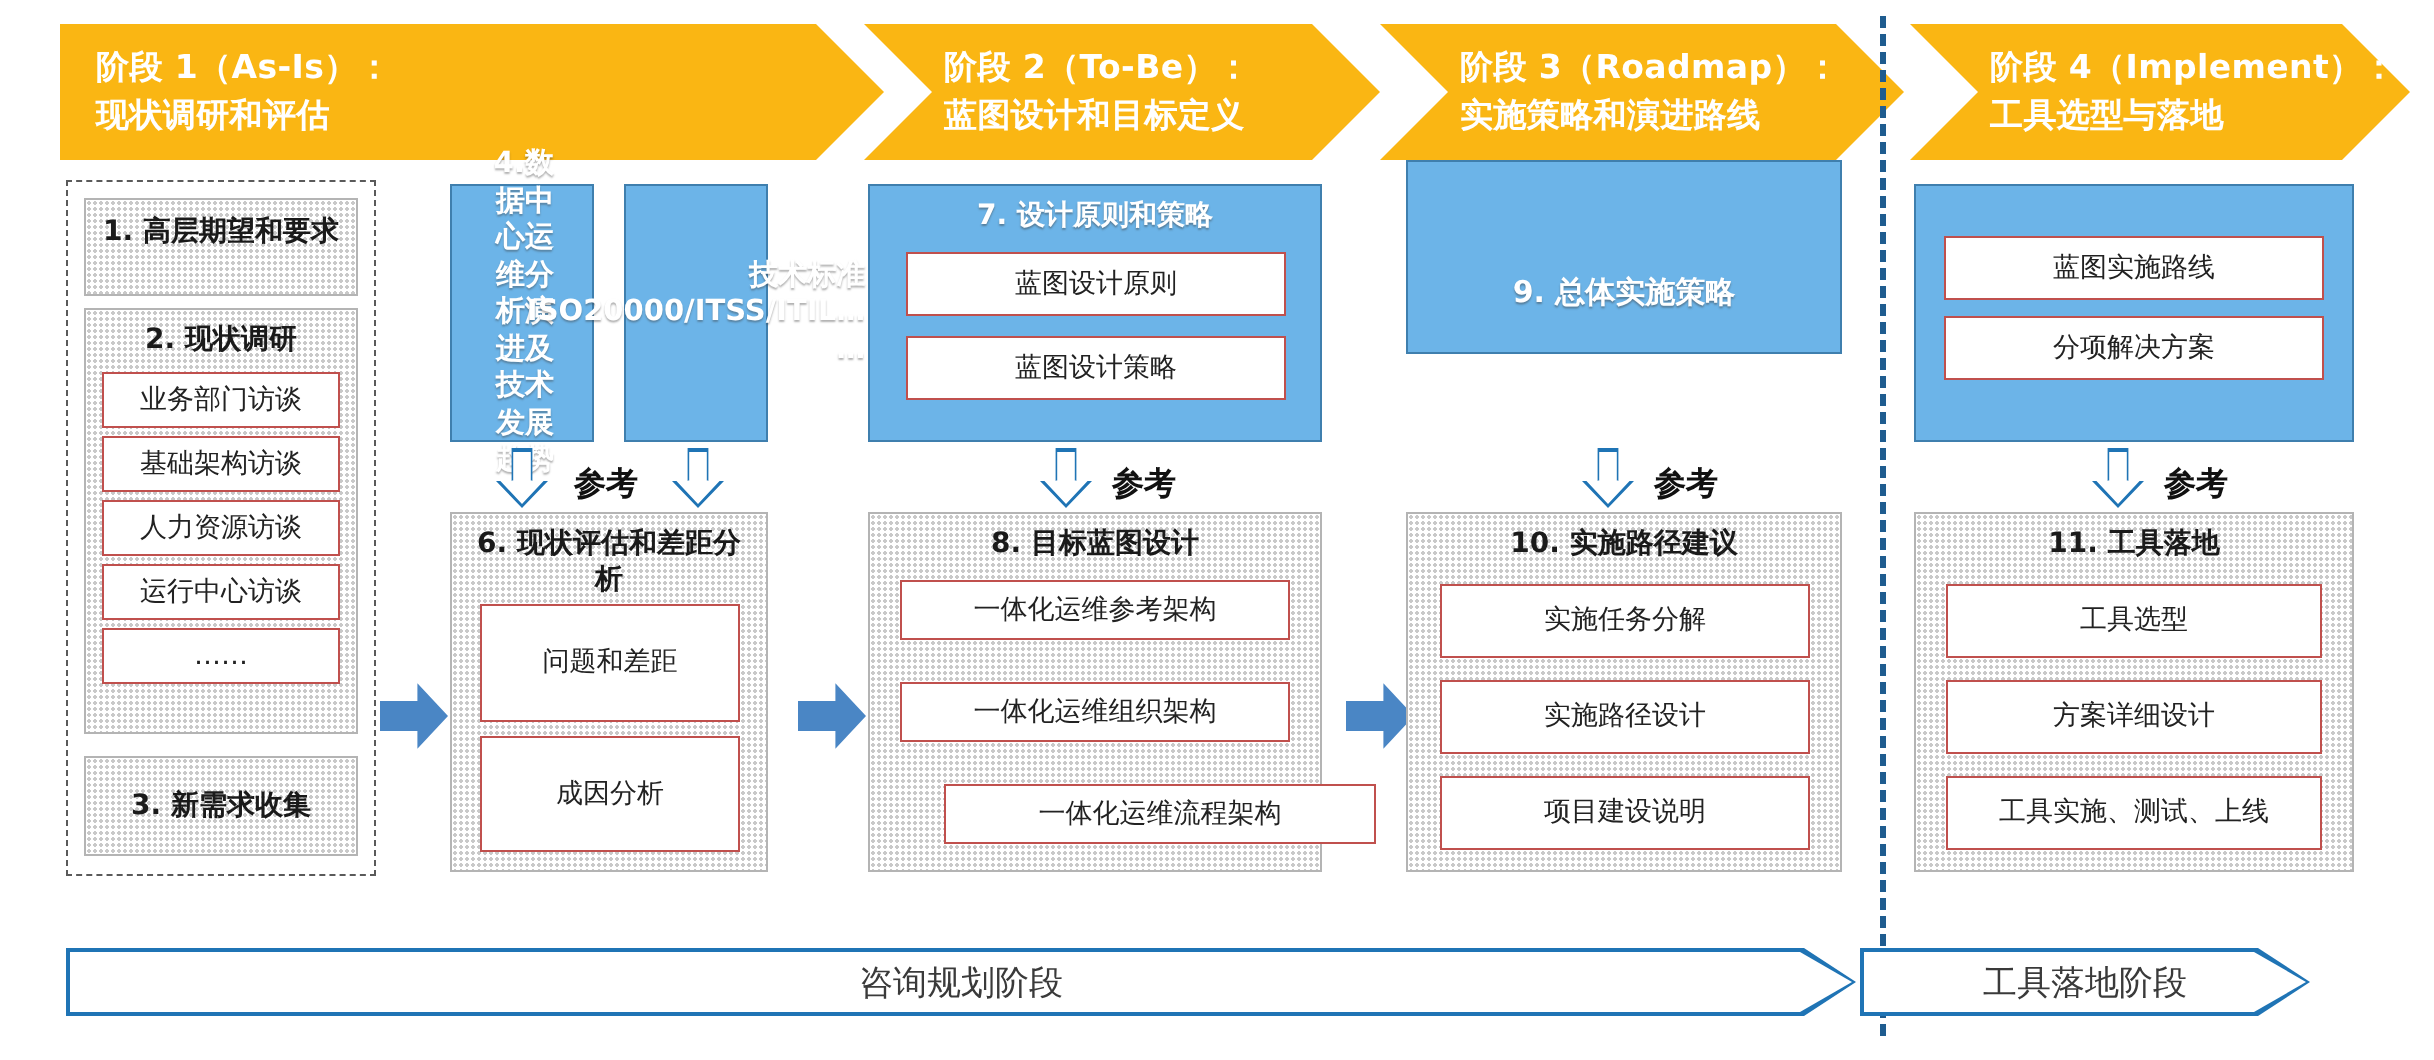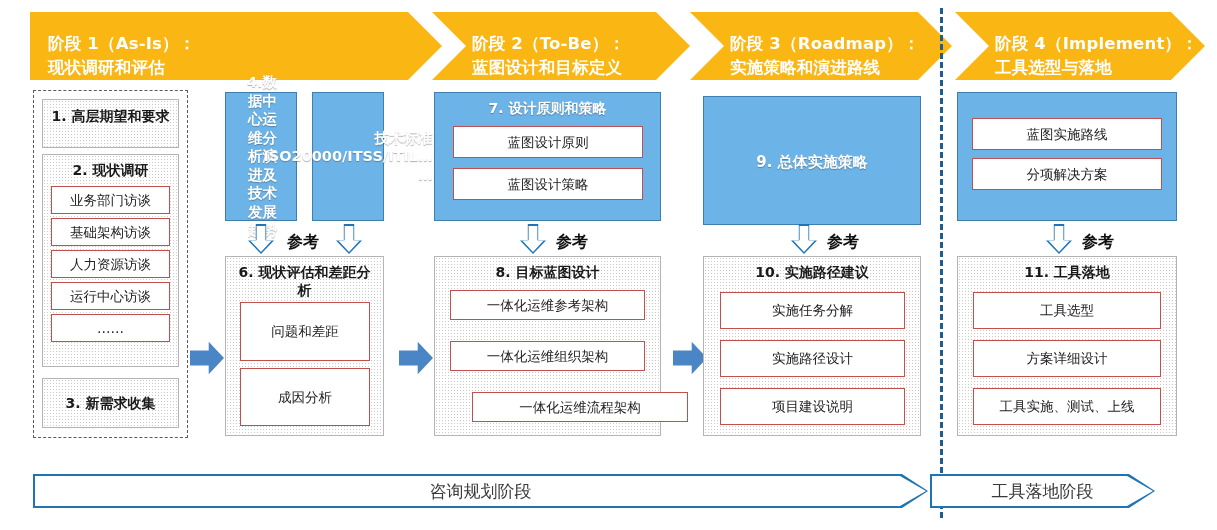--- a/index.html
+++ b/index.html
@@ -3,21 +3,21 @@
 <meta charset="utf-8">
 <style>
   html,body{margin:0;padding:0;background:#ffffff;}
   body{width:1217px;height:530px;position:relative;overflow:hidden;
        font-family:"DejaVu Sans","Liberation Sans",sans-serif;color:#000;}
 
   .canvas{position:absolute;left:0;top:0;width:1217px;height:530px;}
 
   
   .phase{position:absolute;height:68px;background:#FAB613;
-         display:flex;flex-direction:column;justify-content:flex-end;
+         display:flex;flex-direction:column;justify-content:center;
          box-sizing:border-box;color:#ffffff;font-weight:bold;font-size:16.5px;
          line-height:1.45;letter-spacing:.2px;
          filter:drop-shadow(1.5px 2px 1.2px rgba(120,120,120,.55));}
   .phase .ln{display:block;white-space:nowrap;}
   .phase.first{clip-path:polygon(0 0, calc(100% - 34px) 0, 100% 50%, calc(100% - 34px) 100%, 0 100%);
                padding-left:18px;}
   .phase.mid{clip-path:polygon(0 0, calc(100% - 34px) 0, 100% 50%, calc(100% - 34px) 100%, 0 100%, 34px 50%);
              padding-left:40px;}
 
   
@@ -148,21 +148,21 @@
 
   <div class="dotbox" style="left:434px;top:256px;width:227px;height:180px;">
     <div class="boxtitle" style="top:7px;">8. 目标蓝图设计</div>
   </div>
   <div class="item" style="left:450px;top:290px;width:195px;height:30px;">一体化运维参考架构</div>
   <div class="item" style="left:450px;top:341px;width:195px;height:30px;">一体化运维组织架构</div>
   <div class="item" style="left:460px;top:392px;width:216px;height:30px;margin-left:12px;">一体化运维流程架构</div>
 
   <div class="rightarrow" style="left:673px;top:341px;"></div>
 
-  <div class="bluebox" style="left:703px;top:96px;width:218px;height:129px;">
+  <div class="bluebox" style="left:703px;top:80px;width:218px;height:97px;">
     <div class="boxtitle white" style="top:56px;font-size:15px;">9. 总体实施策略</div>
   </div>
 
   <div class="downarrow" style="left:791px;top:224px;">
       <i></i>
     </div>
   <div class="ref" style="left:827px;top:232px;">参考</div>
 
   <div class="dotbox" style="left:703px;top:256px;width:218px;height:180px;">
     <div class="boxtitle" style="top:7px;">10. 实施路径建议</div>

